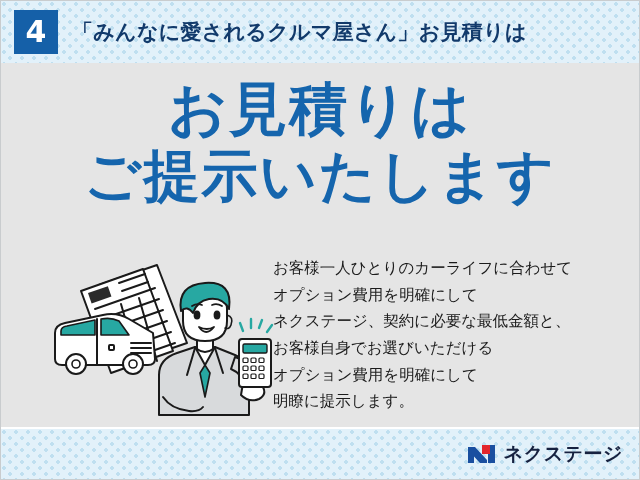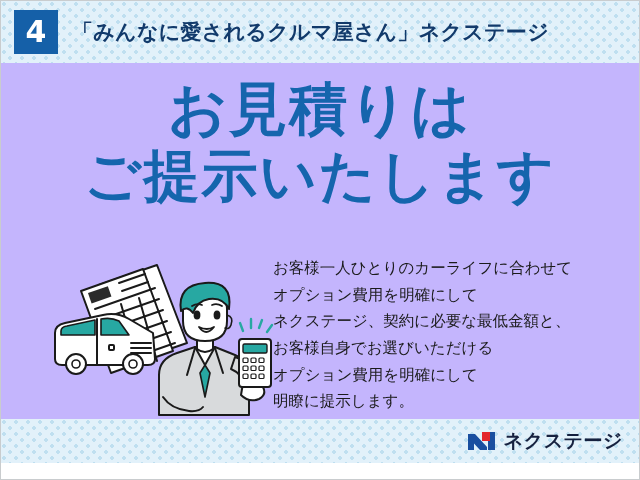--- a/index.html
+++ b/index.html
@@ -61,22 +61,22 @@
     margin-left: 14px;
     color: #123a6b;
     font-size: 21px;
     font-weight: bold;
     letter-spacing: 0.3px;
     white-space: nowrap;
   }
 
   
   #footer {
-    bottom: 16px;
-    height: 44px;
+    bottom: 0;
+    height: 50px;
   }
   #logo {
     position: absolute;
     right: 16px;
     top: 50%;
     transform: translateY(-50%);
     display: flex;
     align-items: center;
     gap: 7px;
   }
@@ -93,21 +93,21 @@
     white-space: nowrap;
   }
 
   
   #main {
     position: absolute;
     left: 0;
     right: 0;
     top: 62px;
     bottom: 52px;
-    background: #c4b5fd;
+    background: #e5e5e5;
   }
 
   
   #headline {
     position: absolute;
     top: 12px;
     left: 0;
     right: 0;
     text-align: center;
     color: #1565ad;
@@ -153,21 +153,21 @@
   }
 </style>
 </head>
 <body>
 
 <div id="ad">
 
   <div class="dotband" id="header">
     <div id="header-inner">
       <div id="badge">4</div>
-      <div id="header-title">「みんなに愛されるクルマ屋さん」ネクステージ</div>
+      <div id="header-title">「みんなに愛されるクルマ屋さん」お見積りは</div>
     </div>
   </div>
 
   <div id="main">
 
     <div id="headline">
       <span class="hl-line line1">お見積りは</span>
       <span class="hl-line line2">ご提示いたします</span>
     </div>
 

